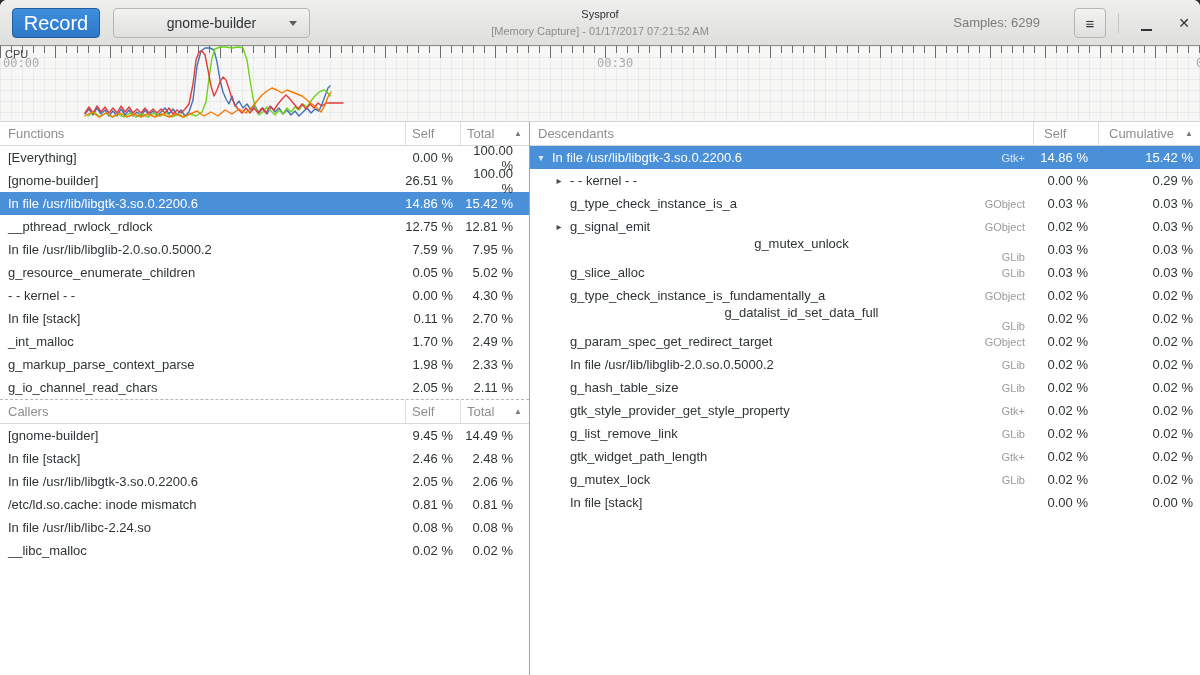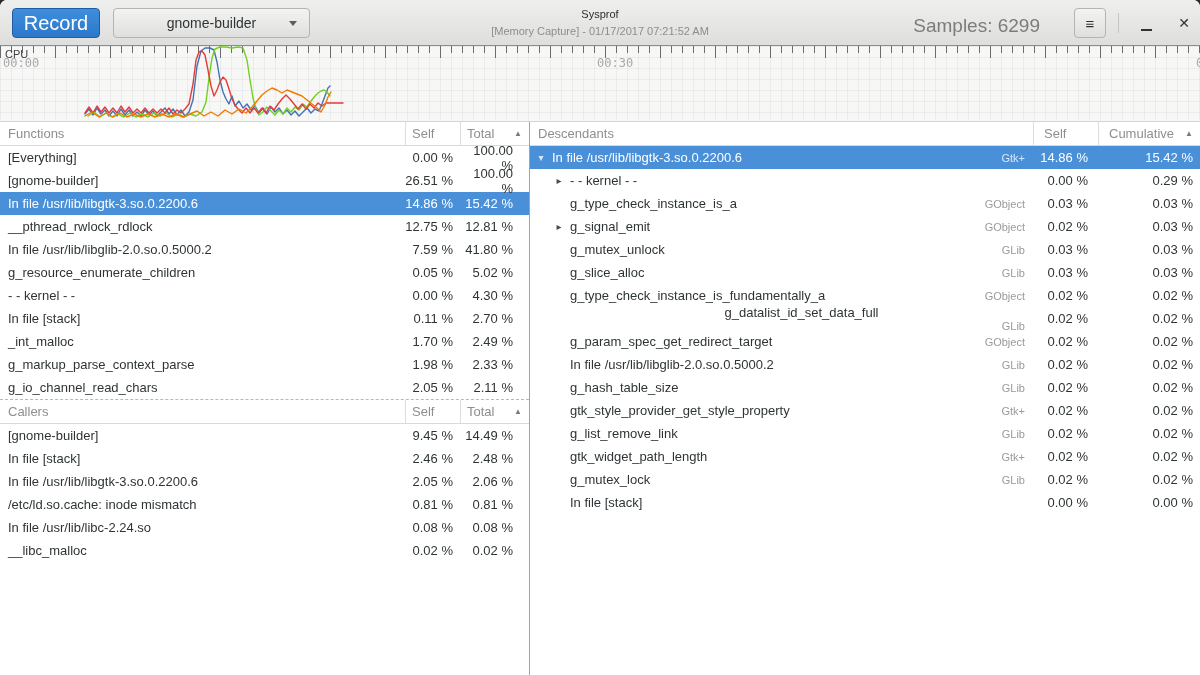--- a/index.html
+++ b/index.html
@@ -15,21 +15,21 @@
     color:#fff;font-size:20px;}
   .process-btn{position:absolute;left:113px;top:8px;width:197px;height:30px;
     background:linear-gradient(#f3f3f2,#dfdfdd);border:1px solid #b4b4b0;border-radius:4px;
     color:#2e3436;font-size:14px;display:flex;align-items:center;justify-content:center;}
   .dd-arrow{position:absolute;right:12px;top:12px;width:0;height:0;
     border-left:4.5px solid transparent;border-right:4.5px solid transparent;
     border-top:5.5px solid #5d5d5a;}
   .titlebox{position:absolute;left:0;right:0;top:7px;text-align:center;pointer-events:none;}
   .title{font-size:11px;font-weight:normal;color:#2b2f31;line-height:15px;}
   .subtitle{font-size:11px;color:#8d8d8b;margin-top:3px;}
-  .samples{position:absolute;right:160px;top:15px;font-size:19px;color:#7c7c7a;}
+  .samples{position:absolute;right:160px;top:15px;font-size:13px;color:#7c7c7a;}
   .menu-btn{position:absolute;right:94px;top:8px;width:32px;height:30px;
     background:linear-gradient(#f3f3f2,#dfdfdd);border:1px solid #b4b4b0;border-radius:4px;
     color:#2e3436;font-size:15px;line-height:1;padding:0;}
   .hb-sep{position:absolute;right:81px;top:13px;width:1px;height:20px;background:#c6c6c3;}
   .win-btn{position:absolute;top:11px;width:24px;height:24px;background:transparent;border:none;
     color:#2e3436;padding:0;}
   .win-btn.min{right:42px;}
   .win-btn.close{right:4px;font-size:14px;}
   .min-glyph{display:block;margin:14px auto 0;width:11px;height:2px;background:#2e3436;}
   
@@ -250,21 +250,21 @@
             <div class="c-total">15.42 %</div>
           </div>
           <div class="trow">
             <div class="c-name">__pthread_rwlock_rdlock</div>
             <div class="c-self">12.75 %</div>
             <div class="c-total">12.81 %</div>
           </div>
           <div class="trow">
             <div class="c-name">In file /usr/lib/libglib-2.0.so.0.5000.2</div>
             <div class="c-self">7.59 %</div>
-            <div class="c-total">41.80 %</div>
+            <div class="c-total">7.95 %</div>
           </div>
           <div class="trow">
             <div class="c-name">g_resource_enumerate_children</div>
             <div class="c-self">0.05 %</div>
             <div class="c-total">5.02 %</div>
           </div>
           <div class="trow">
             <div class="c-name">- - kernel - -</div>
             <div class="c-self">0.00 %</div>
             <div class="c-total">4.30 %</div>
@@ -371,21 +371,21 @@
           <div class="trow">
             <div class="c-dname" style="padding-left: 24px;">
               <div class="expander">▸</div>
               <div class="">g_signal_emit</div>
               <div class="dlib">GObject</div>
             </div>
             <div class="c-dself">0.02 %</div>
             <div class="c-dcum">0.03 %</div>
           </div>
           <div class="trow">
-            <div class="c-dname" style="padding-left: 40px;">
+            <div class="c-dname" style="padding-left: 40px; flex-direction: column;">
               <div class="">g_mutex_unlock</div>
               <div class="dlib">GLib</div>
             </div>
             <div class="c-dself">0.03 %</div>
             <div class="c-dcum">0.03 %</div>
           </div>
           <div class="trow">
             <div class="c-dname" style="padding-left: 40px;">
               <div class="">g_slice_alloc</div>
               <div class="dlib">GLib</div>

